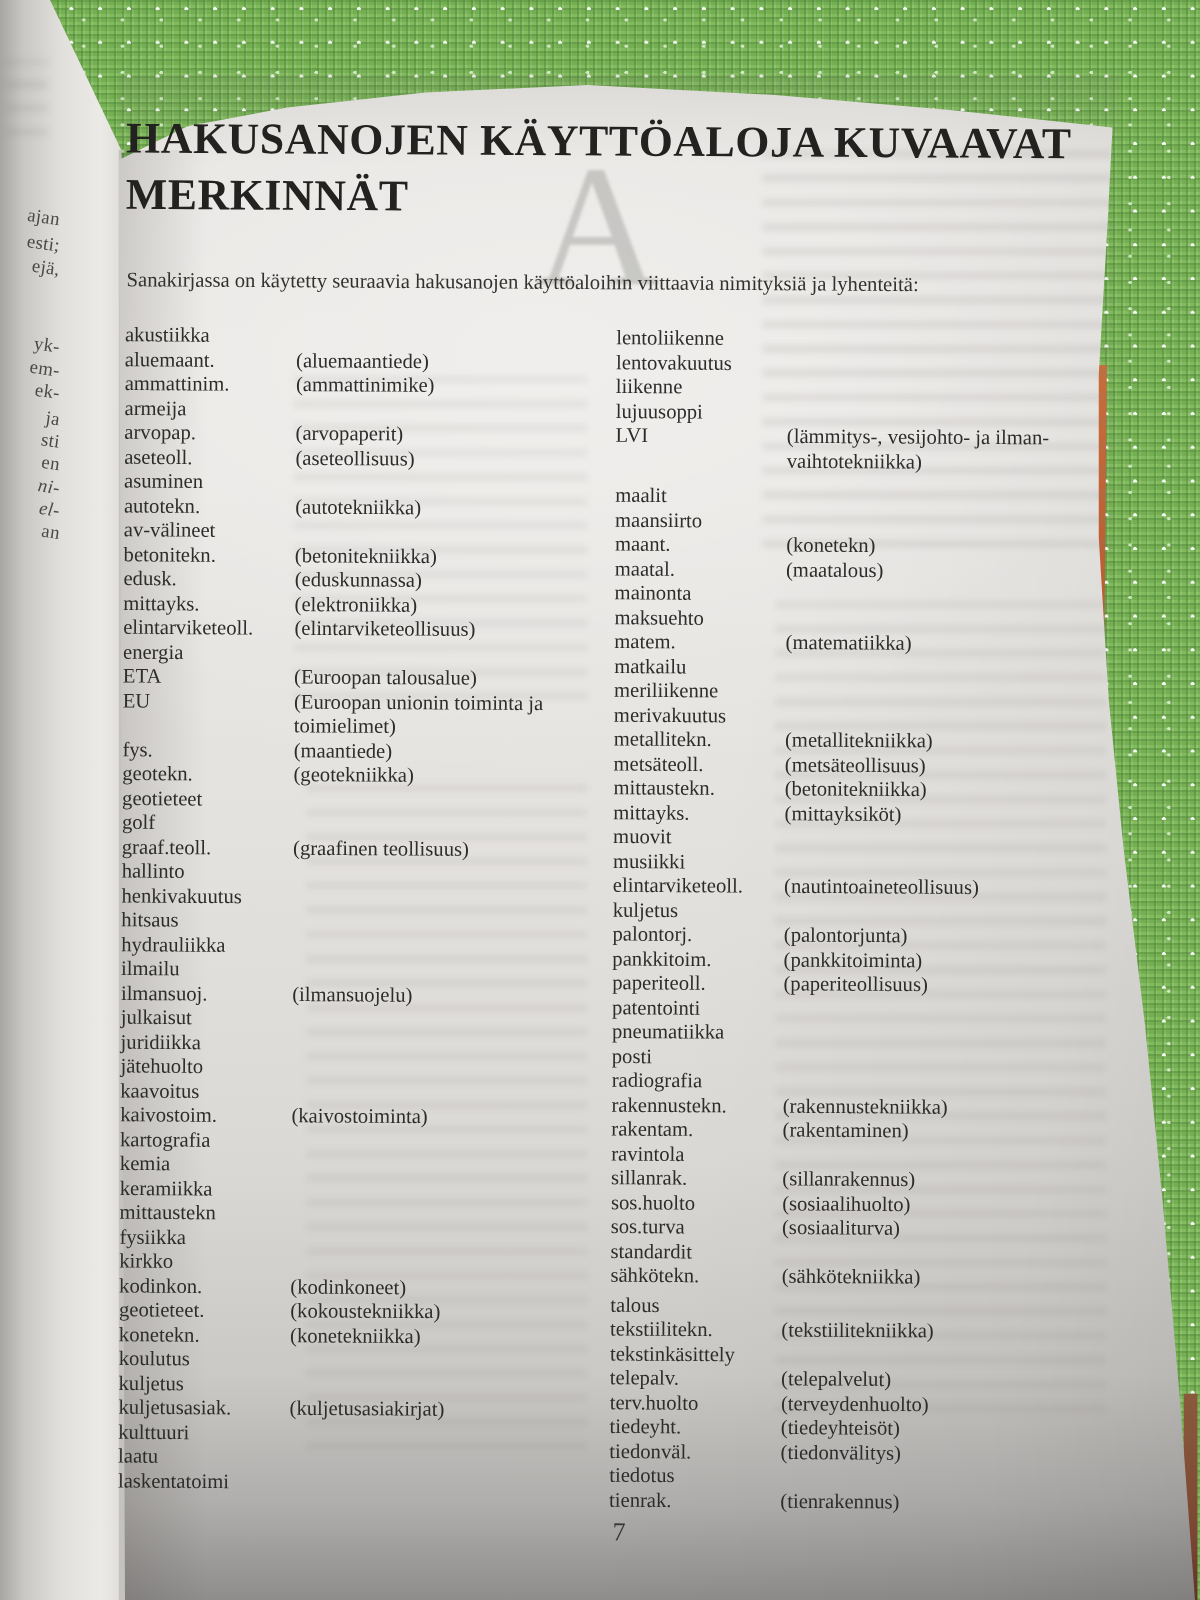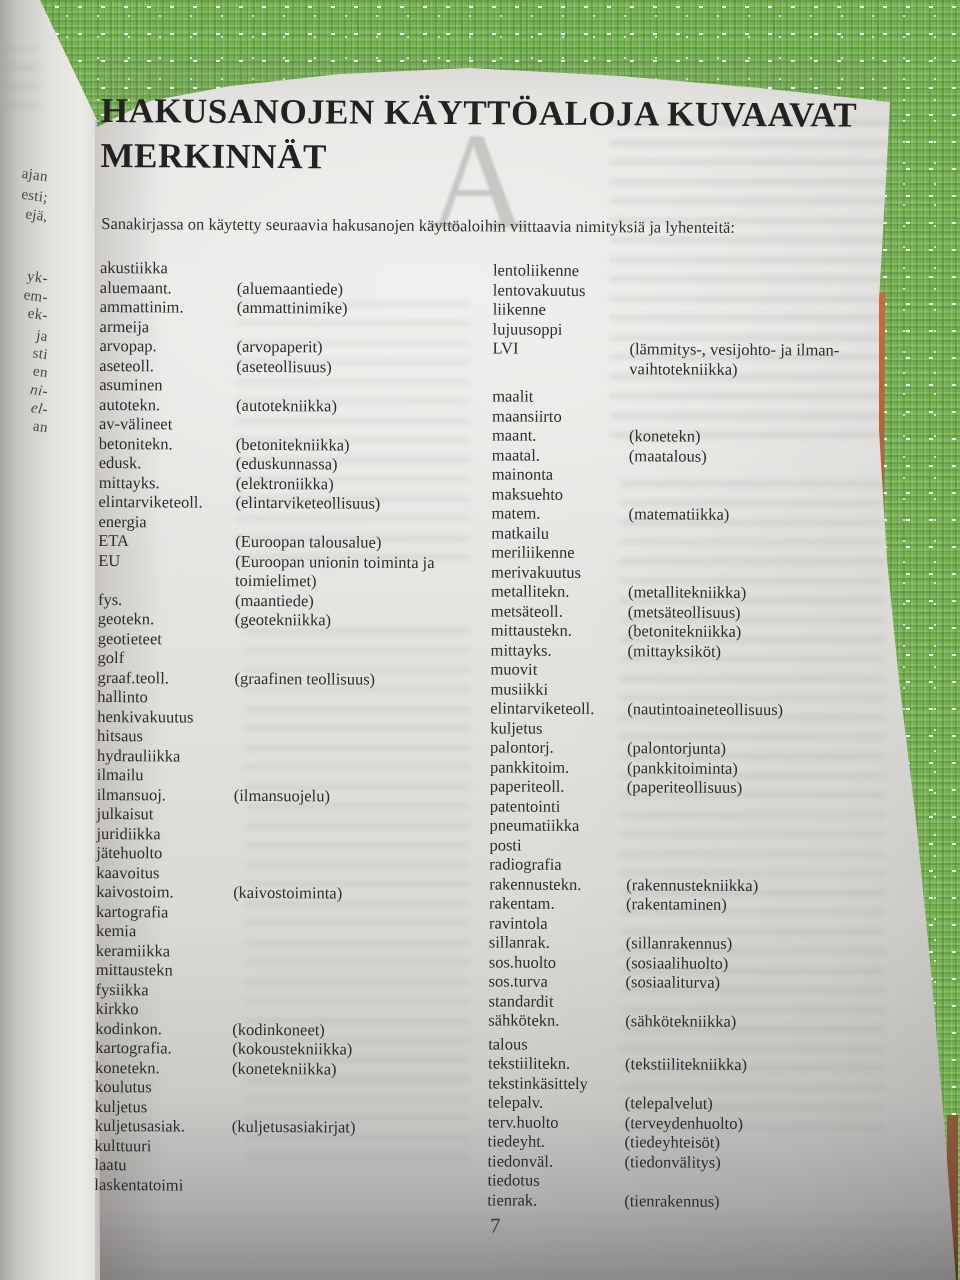--- a/index.html
+++ b/index.html
@@ -266,21 +266,21 @@
         </div>
         <div class="row">
           <span class="term">kirkko</span>
           <span class="def"></span>
         </div>
         <div class="row">
           <span class="term">kodinkon.</span>
           <span class="def">(kodinkoneet)</span>
         </div>
         <div class="row">
-          <span class="term">kartografia.</span>
+          <span class="term">geotieteet.</span>
           <span class="def">(kokoustekniikka)</span>
         </div>
         <div class="row">
           <span class="term">konetekn.</span>
           <span class="def">(konetekniikka)</span>
         </div>
         <div class="row">
           <span class="term">koulutus</span>
           <span class="def"></span>
         </div>

